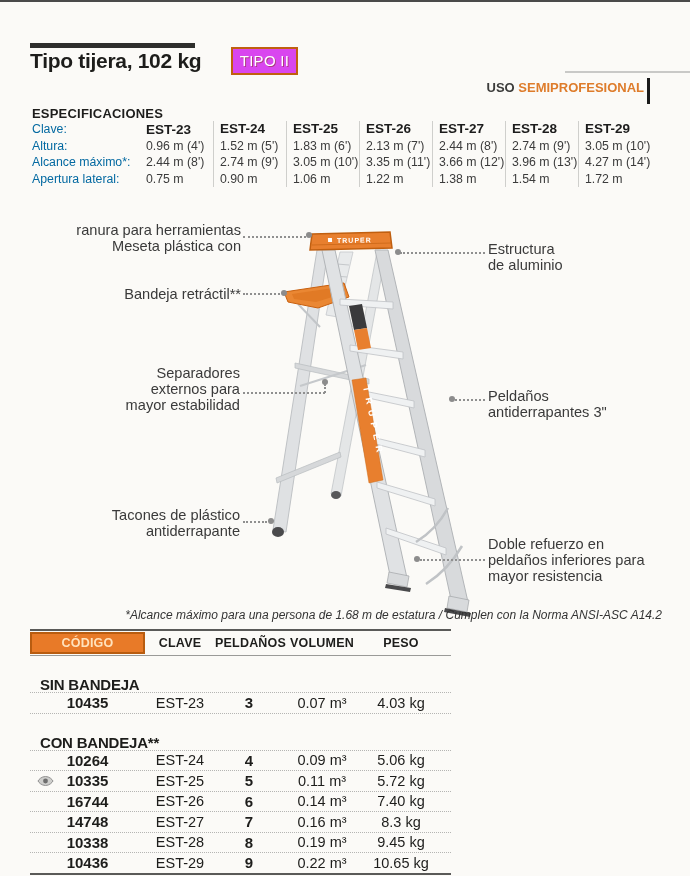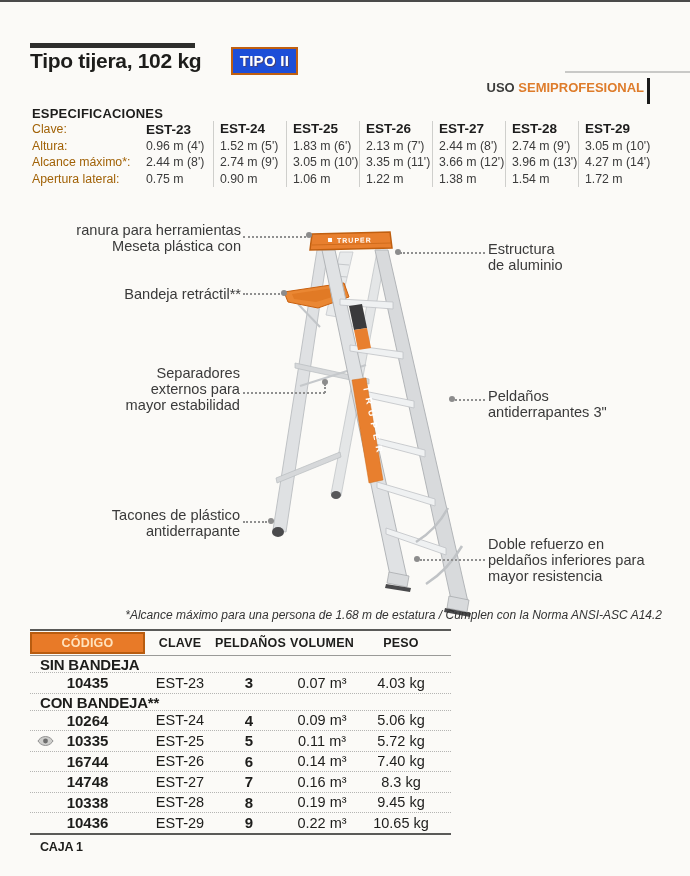--- a/index.html
+++ b/index.html
@@ -9,38 +9,38 @@
     font-family:"Liberation Sans", sans-serif; color:#1d1d1b;
     border-top:2px solid #4a4a4a; box-sizing:border-box;
   }
   .abs{position:absolute;}
 
   
   .title-bar{left:30px; top:41px; width:165px; height:5px; background:#2e2e2c;}
   .page-title{left:30px; top:47px; font-size:21px; font-weight:bold; letter-spacing:-0.3px; color:#1d1d1b;}
   .type-badge{
     left:231px; top:45px; width:67px; height:28px;
-    background:#1d4ed8; border:2px solid #c05f10; box-sizing:border-box;
-    color:#fff; font-weight:bold; font-size:15px; text-align:center; line-height:24px;
+    background:#d946ef; border:2px solid #c05f10; box-sizing:border-box;
+    color:#fff; font-weight:normal; font-size:15px; text-align:center; line-height:24px;
     text-shadow:1px 1px 0 rgba(120,50,0,.45); letter-spacing:.3px;
   }
   .topright-line{left:565px; top:69px; width:125px; height:2px; background:#c9c9c7;}
   .uso{right:46px; top:78px; font-size:13px; font-weight:bold; white-space:nowrap;}
   .uso .uso-word{color:#3c3c3b;}
   .uso .uso-val{color:#de7c2b;}
   .uso-bar{left:647px; top:76px; width:3px; height:26px; background:#1a1a1a;}
 
   
   .specs-heading{left:32px; top:104px; font-size:13px; font-weight:bold; letter-spacing:.2px;}
   .specs{
     left:32px; top:119px;
     display:grid; grid-template-columns:108px repeat(7,73px); grid-auto-rows:16.5px;
     font-size:12.3px; color:#3b3b3b; align-items:center;
   }
-  .specs .lab{color:#a16207;}
+  .specs .lab{color:#0369a1;}
   .specs .mod{font-weight:bold; font-size:13.5px; color:#1c1c1c;}
   .specs .cell{padding-left:6px; white-space:nowrap;}
   .specs .dv{border-left:1px solid #cfcfcc; height:16.5px; line-height:16.5px;}
 
   
   .callout{font-size:14.6px; line-height:16.2px; color:#3a3a3a; white-space:nowrap;}
   .callout.r{text-align:right;}
   .leader{border-top:2px dotted #8f8f8f; height:0;}
   .leader-v{border-left:2px dotted #8f8f8f; width:0;}
   .dot{width:6px; height:6px; border-radius:50%; background:#8c8c8c;}
@@ -51,21 +51,21 @@
   
   .btable{left:30px; top:627px; width:421px;}
   .btable .topline{height:2px; background:#5a5a58;}
   .tr{display:grid; grid-template-columns:115px 70px 68px 78px 80px; align-items:center;}
   .tr.head{height:24px; border-bottom:1px solid #9a9a98;}
   .tr.head .th{font-size:12.5px; font-weight:bold; text-align:center; letter-spacing:.2px;}
   .th.codigo{
     background:#e87a28; border:2px solid #b85c10; box-sizing:border-box;
     height:22px; line-height:18px; color:#ffe2bd; letter-spacing:.6px;
   }
-  .tr.section{height:16px; border-bottom:1px dotted #b5b5b3;}
+  .tr.section{height:16px; border-bottom:1px dotted #b5b5b3;margin-top:20px;}
   .tr.section .sec{grid-column:1 / span 5; font-size:15px; font-weight:bold; padding-left:10px; letter-spacing:-0.2px;}
   .tr.data{height:19.5px; border-bottom:1px dotted #b5b5b3; font-size:14.5px;}
   .tr.data.last{border-bottom:none;}
   .td{text-align:center; white-space:nowrap;}
   .td.cod{font-weight:bold; font-size:15px; position:relative;}
   .td.pel{font-weight:bold; font-size:15px;}
   .eye{position:absolute; left:7px; top:50%; transform:translateY(-50%); line-height:0;}
   .btable .botline{height:2px; background:#5a5a58;}
   .caja{font-size:12.5px; font-weight:bold; padding:5px 0 0 10px; letter-spacing:-0.2px;}
 </style>

